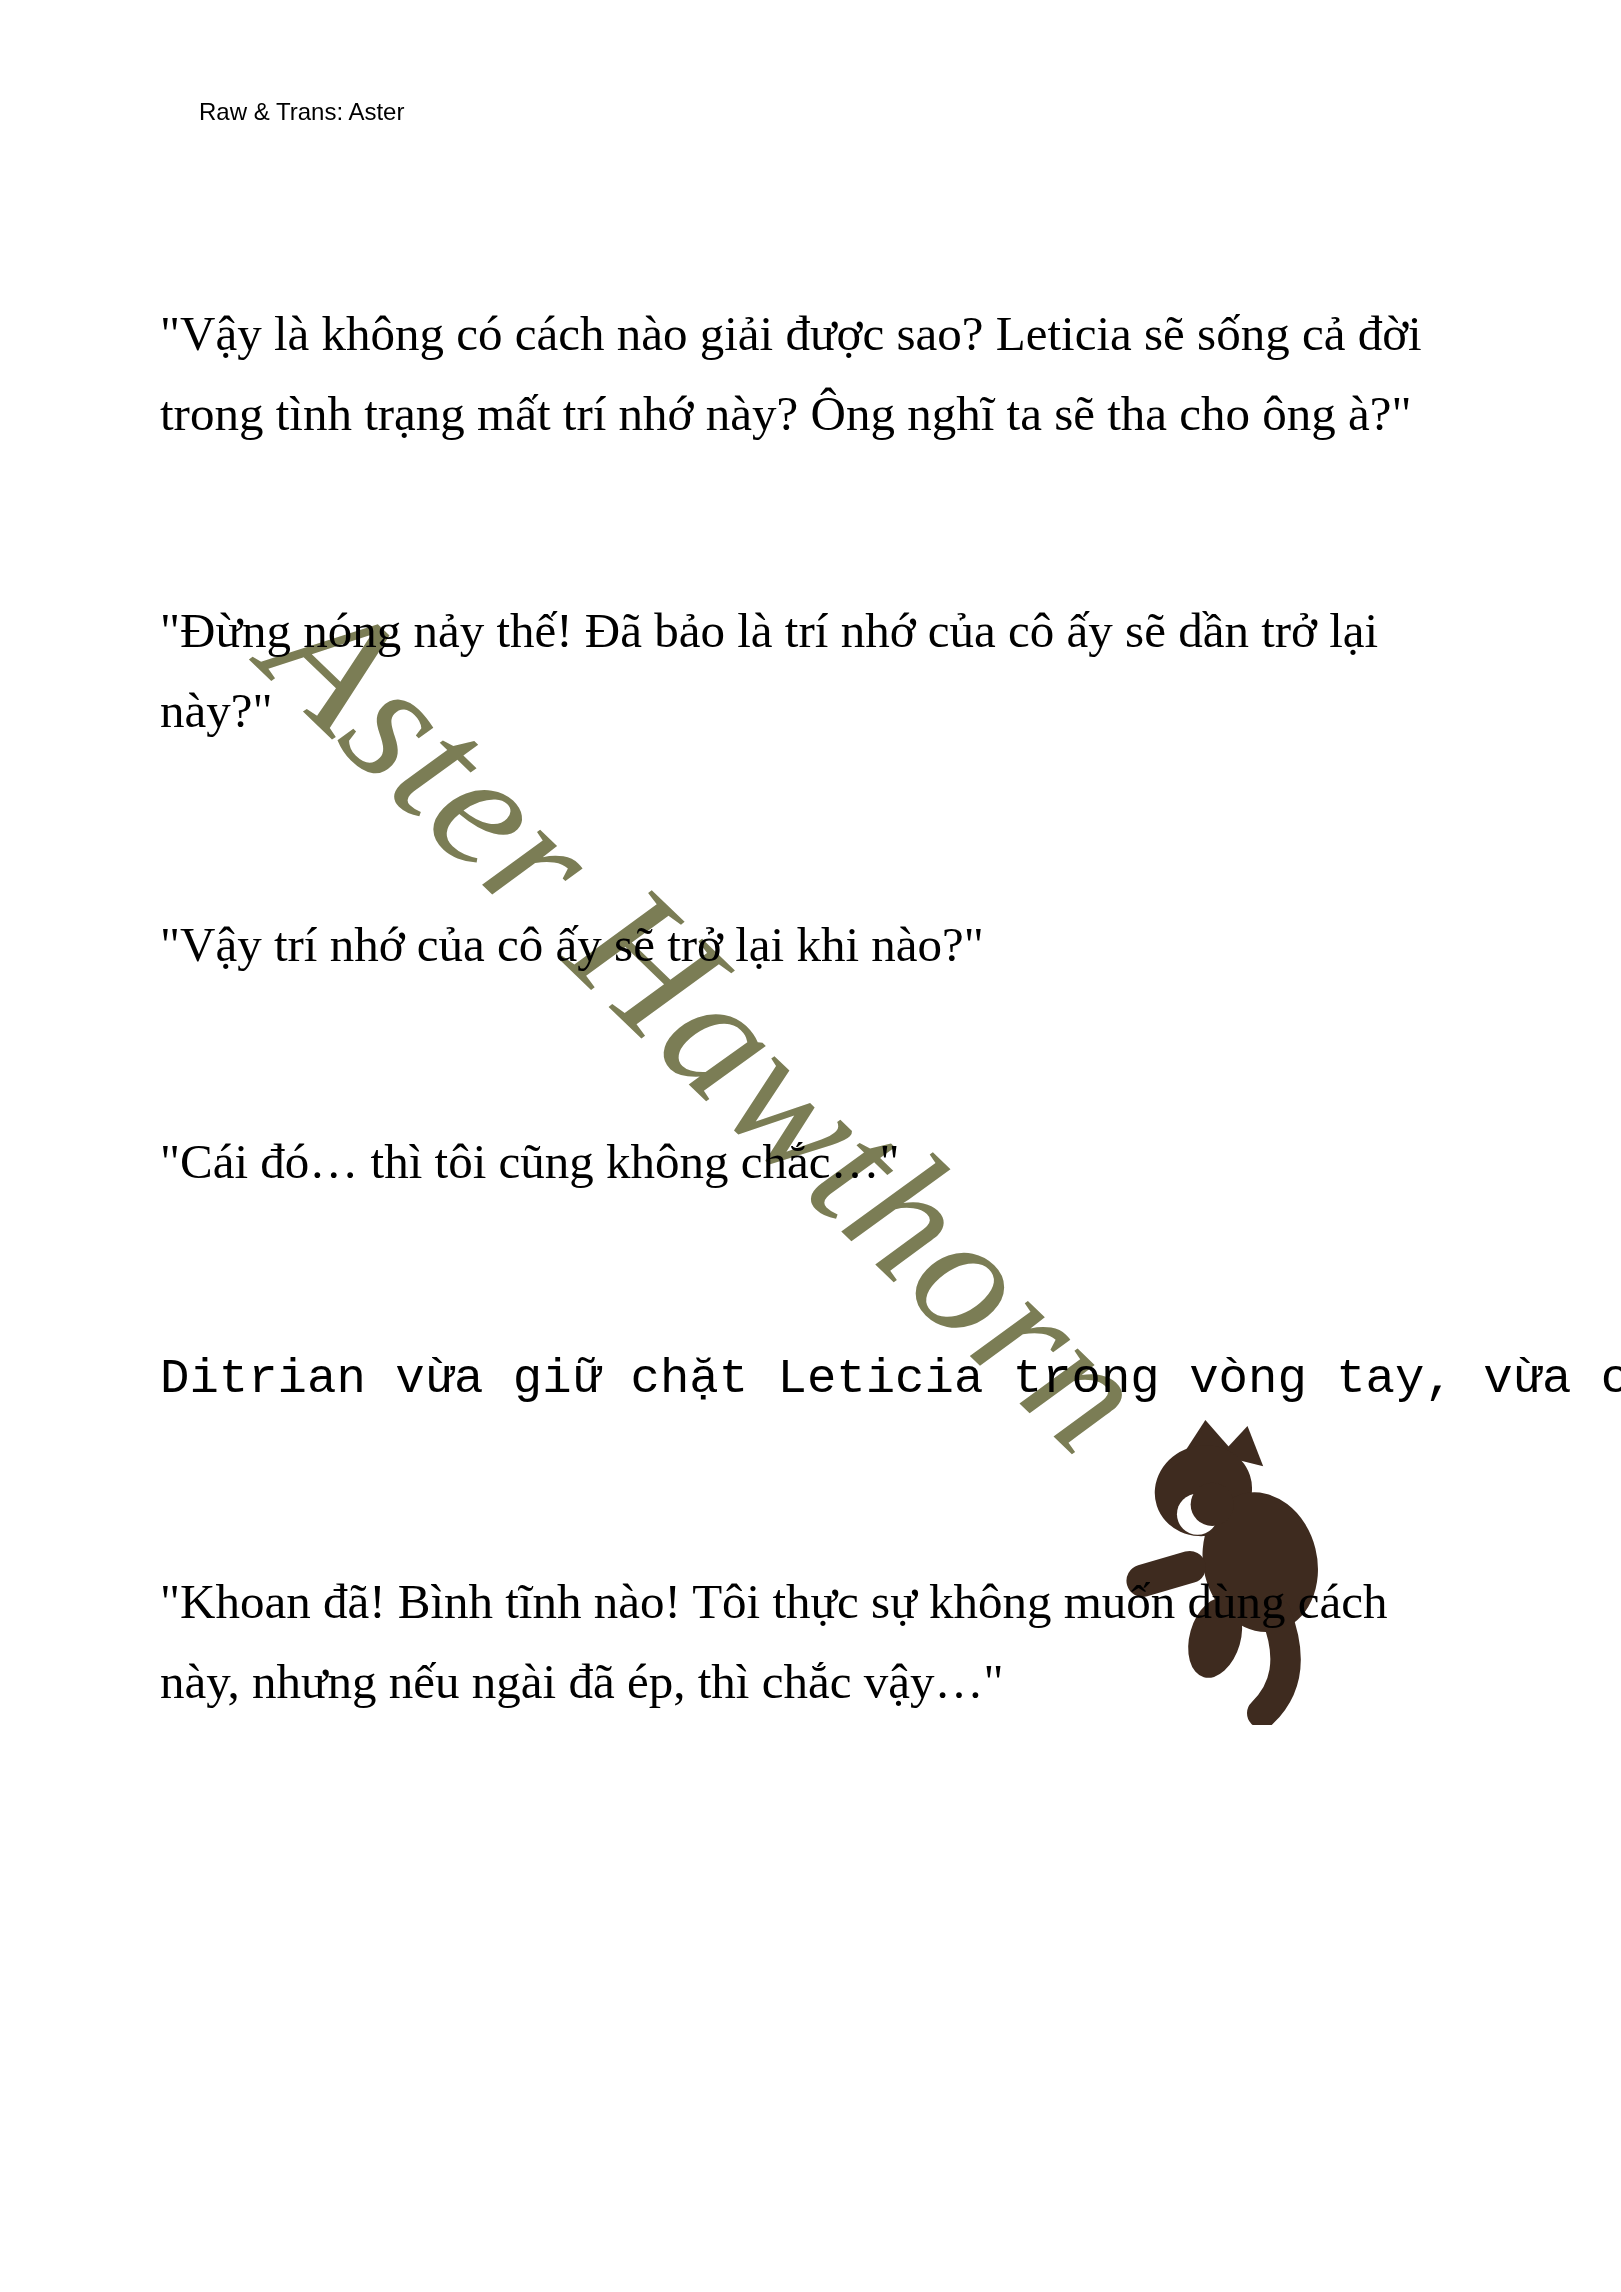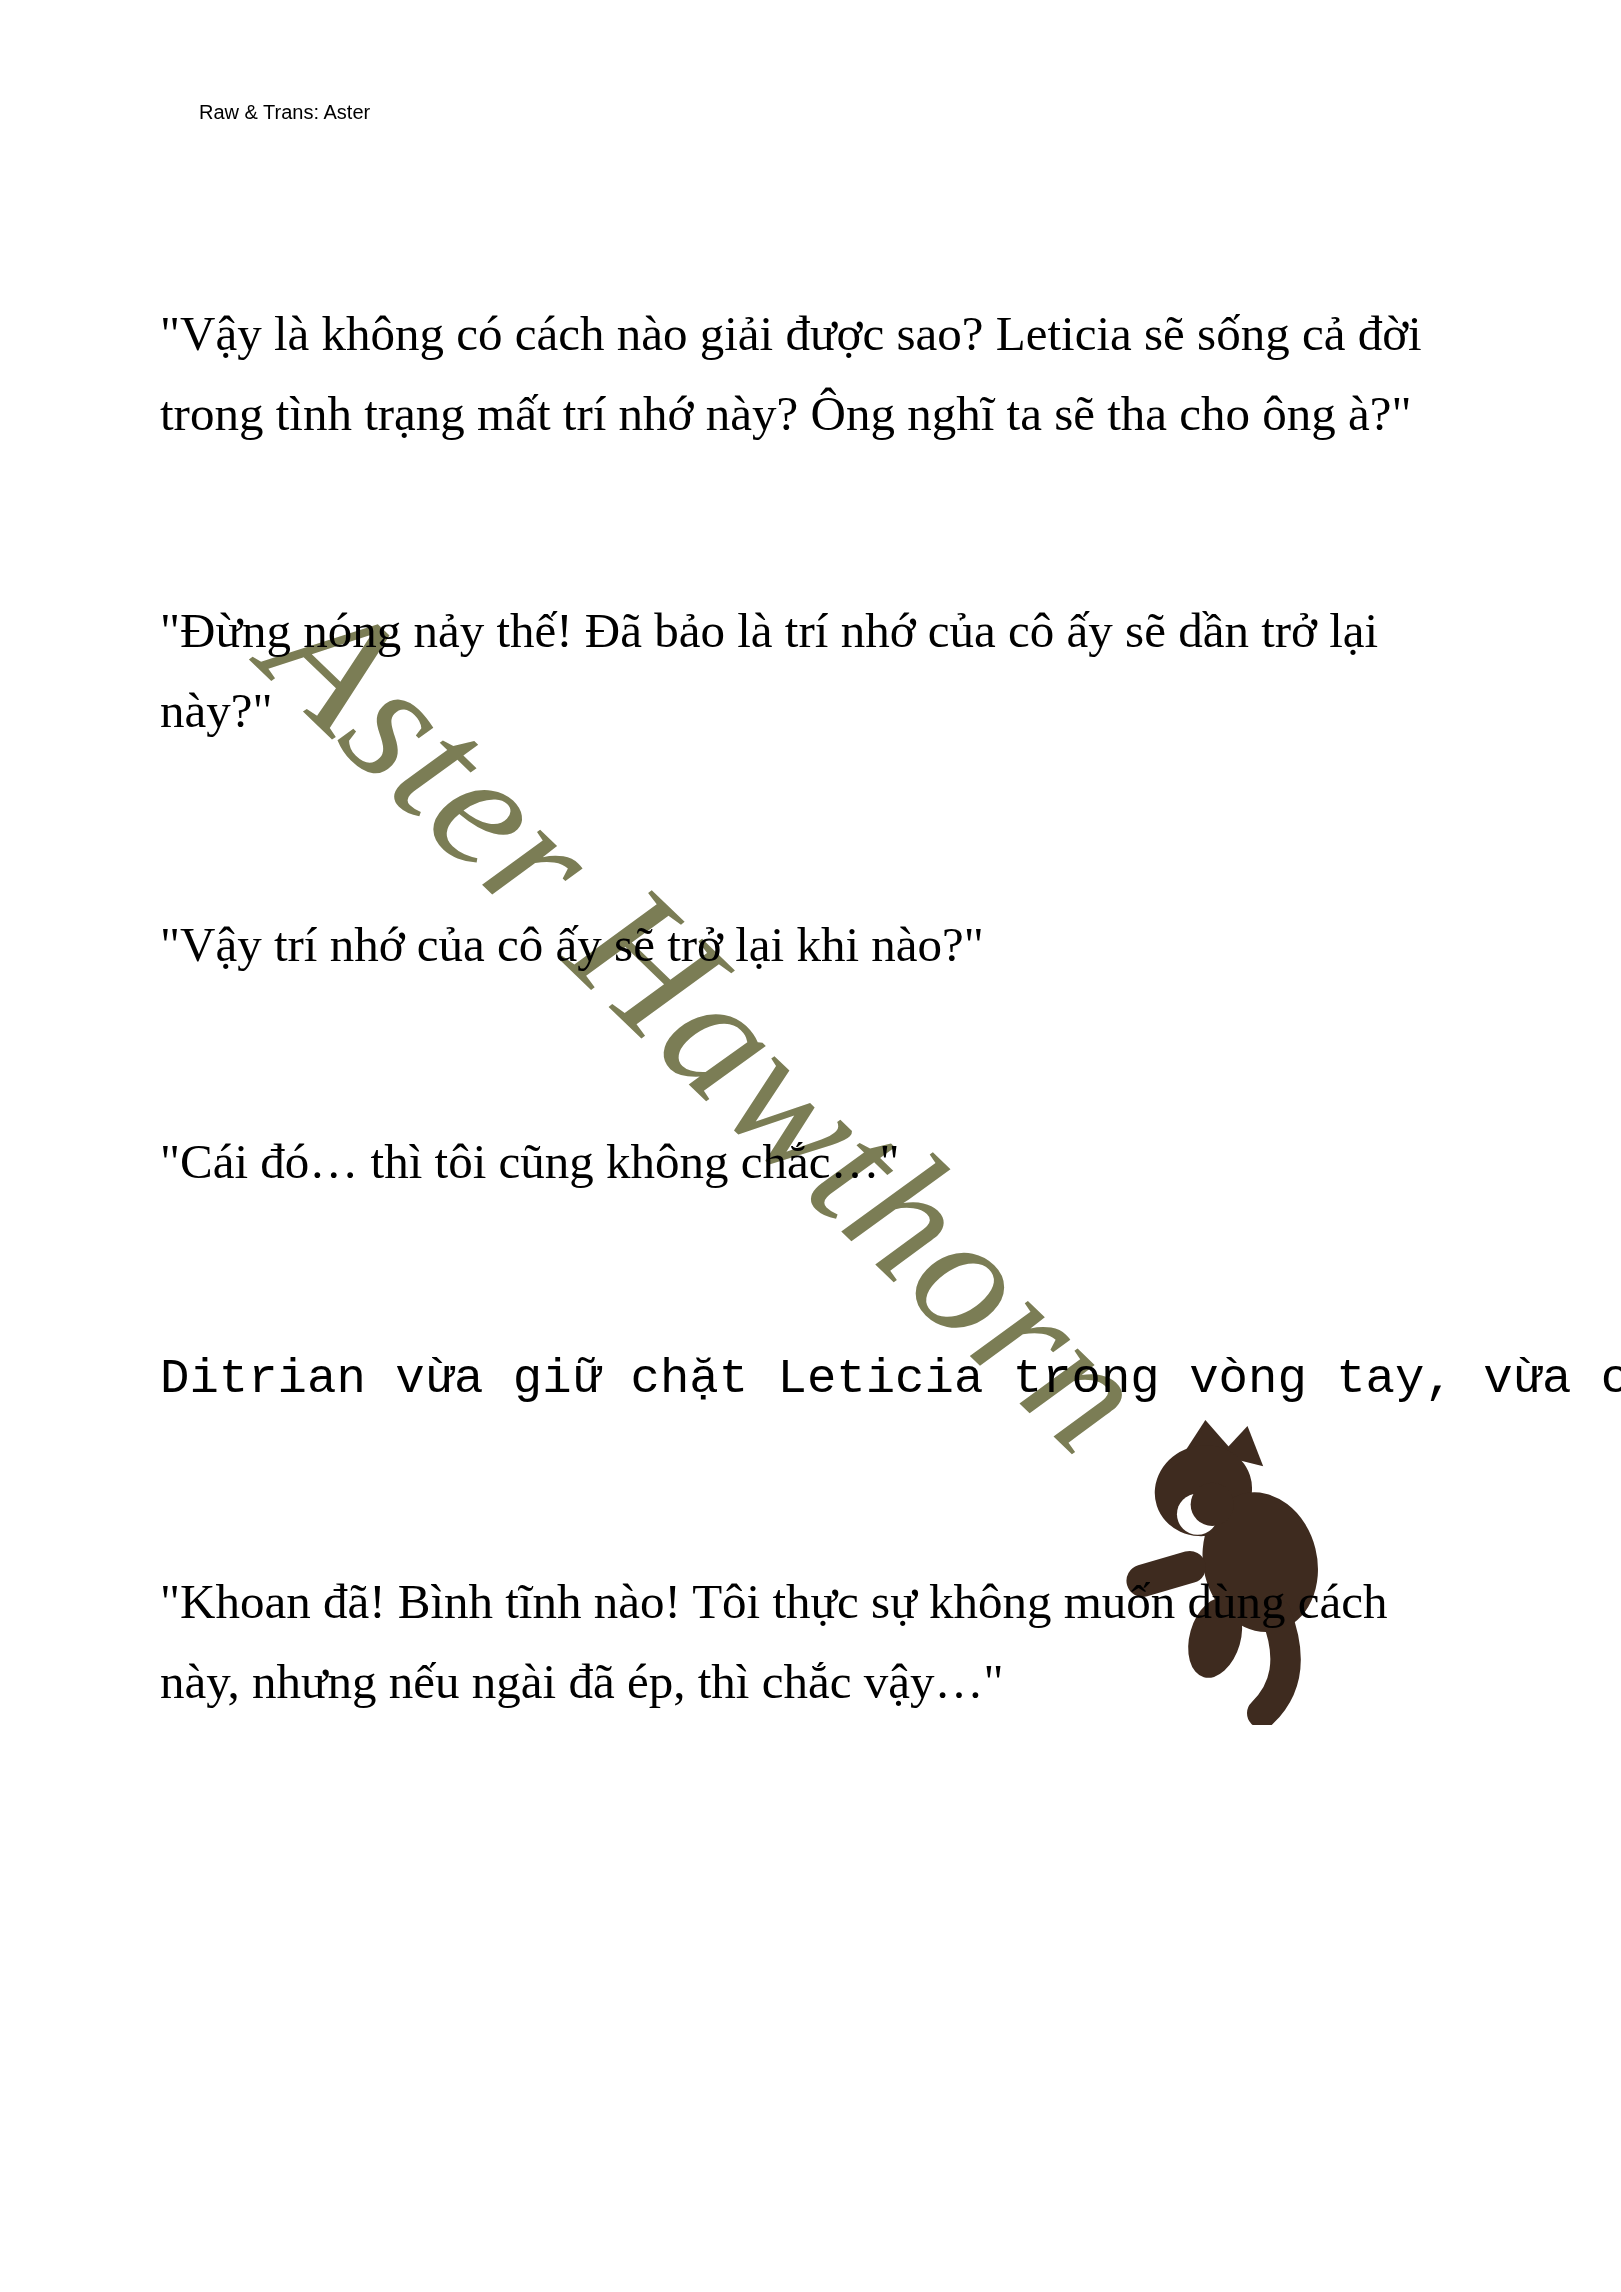--- a/index.html
+++ b/index.html
@@ -11,21 +11,21 @@
     background: #ffffff;
     overflow: hidden;
     font-family: "Liberation Serif", serif;
     color: #000000;
   }
   .credit-header {
     position: absolute;
     left: 199px;
     top: 98px;
     font-family: "Liberation Sans", sans-serif;
-    font-size: 20px;
+    font-size: 24px;
     line-height: 28px;
     color: #000000;
     white-space: nowrap;
   }
   .watermark {
     position: absolute;
     left: 248px;
     top: 518px;
     font-size: 174px;
     font-style: italic;

